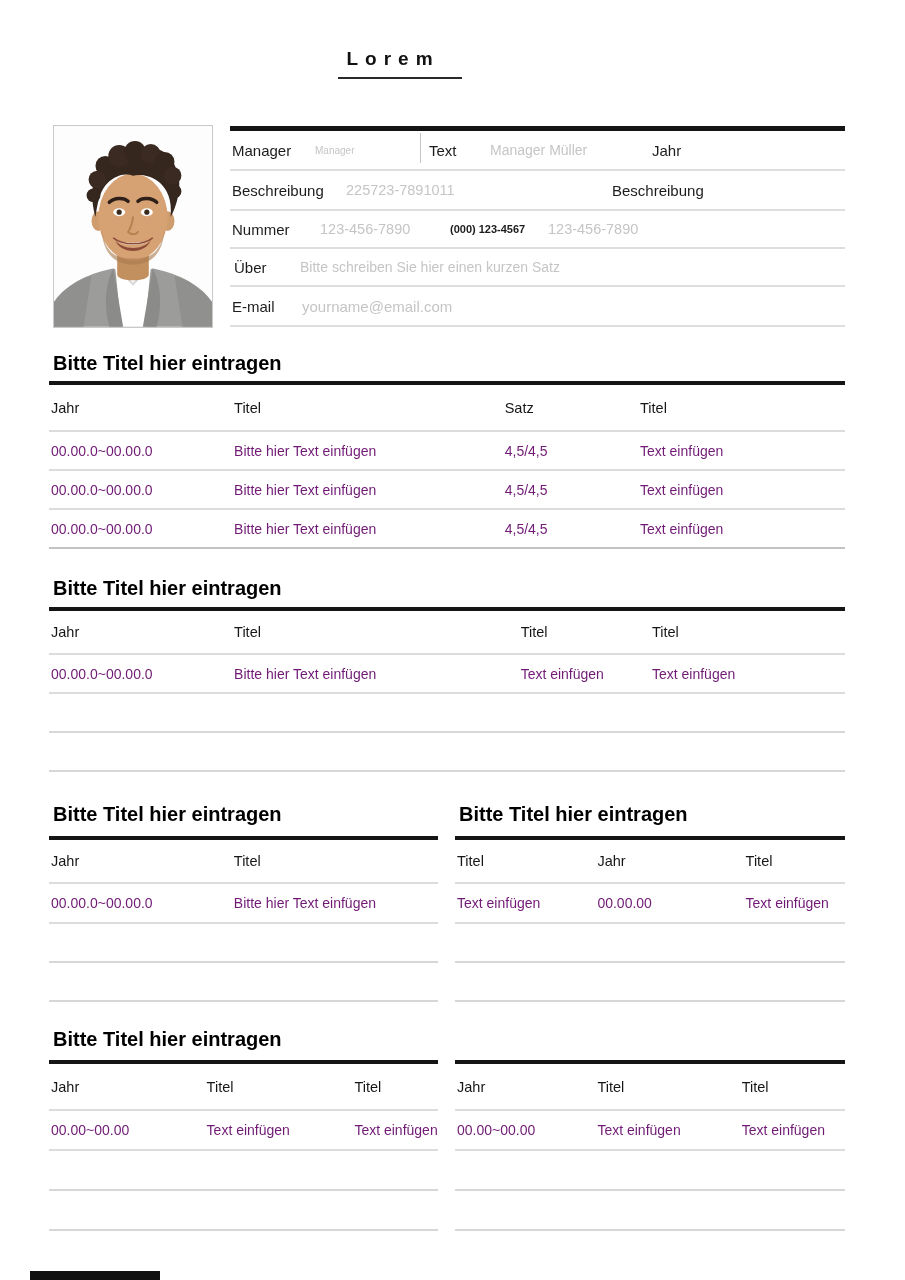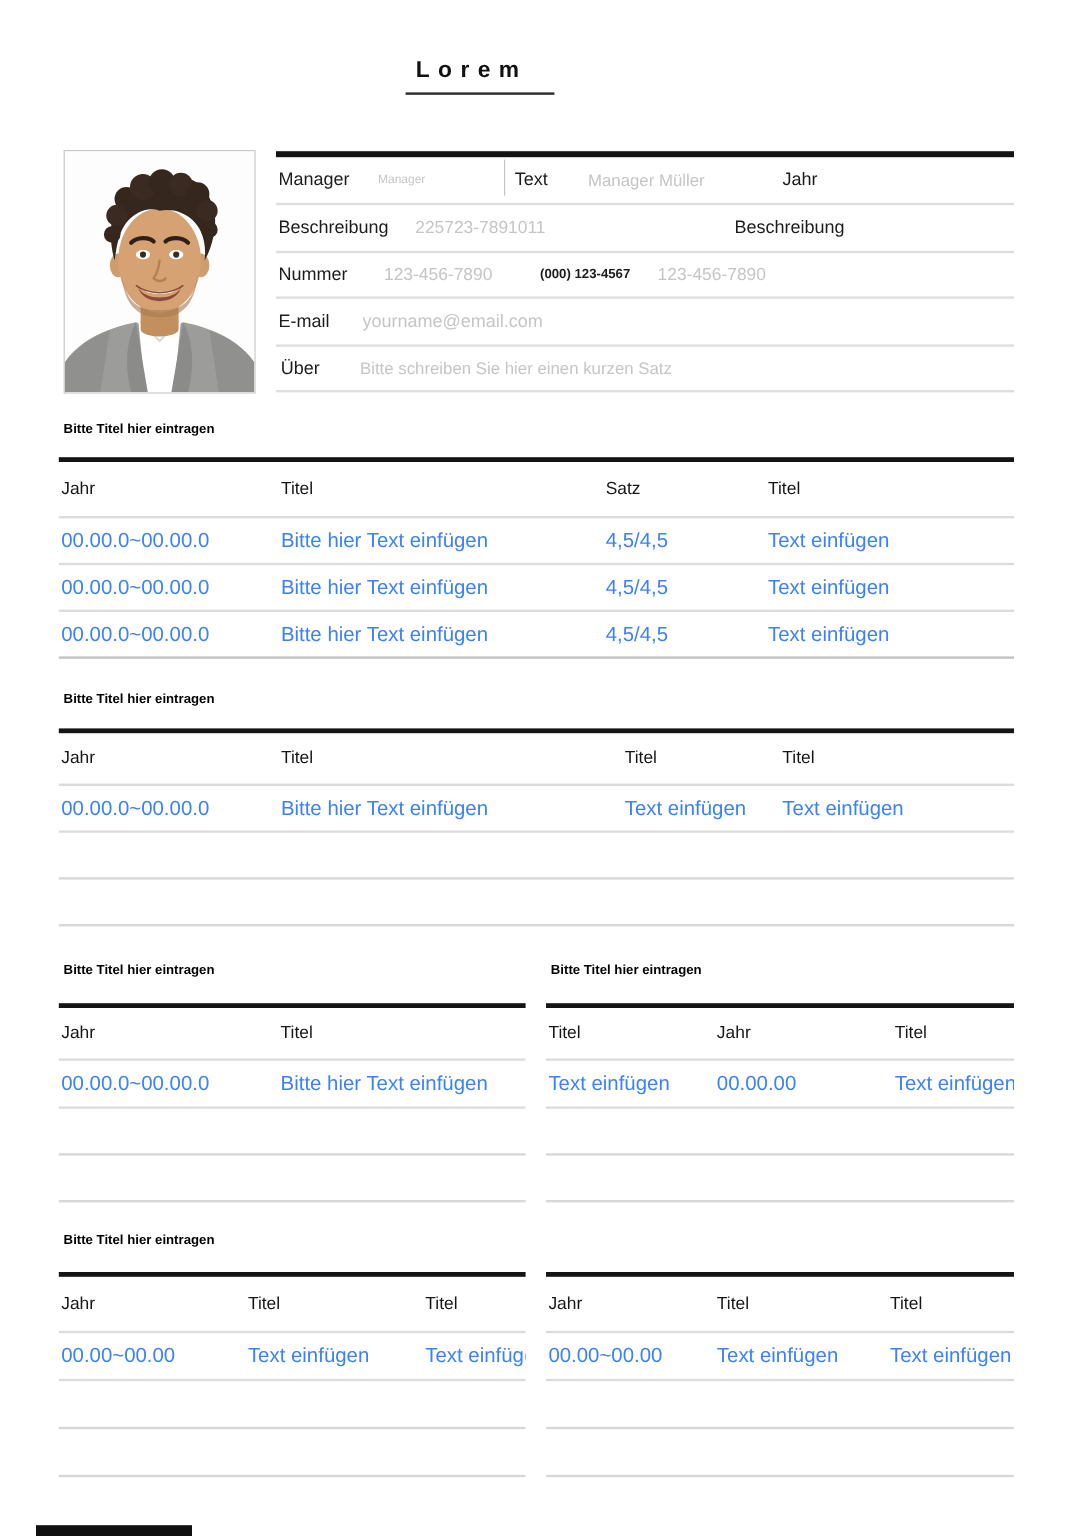--- a/index.html
+++ b/index.html
@@ -34,25 +34,25 @@
 
   .r1 .pos-l{left:2px} .r1 .pos-v{left:85px; font-size:10px} .r1 .name-l{left:199px} .r1 .name-v{left:260px; font-size:14px} .r1 .jahr-l{left:422px}
   .r2 .inf-l{left:2px} .r2 .inf-v{left:116px; font-size:14.5px} .r2 .bes-l{left:382px}
   .r3 .num-l{left:2px} .r3 .num-v1{left:90px; font-size:14.5px} .r3 .num-h{left:220px} .r3 .num-v2{left:318px; font-size:14.5px}
   .r4 .em-l{left:2px} .r4 .em-v{left:72px}
   .r5 .ue-l{left:4px} .r5 .ue-v{left:70px; font-size:14px}
   .r3 { height:38px; } .r4 { height:40px; } .r5 { height:38px; }
 
   
   .section { position:absolute; }
-  .sec-title { font-size:11px; font-weight:bold; color:#000; padding-left:4px; }
+  .sec-title { font-size:20px; font-weight:bold; color:#000; padding-left:4px; }
   .tbl { border-top:4px solid #151515; }
   .trow { display:flex; align-items:center; border-bottom:2px solid #dcdcdf; }
   .trow.head { font-size:14.5px; color:#161616; }
-  .trow.data { font-size:17px; color:#3b82f6; }
+  .trow.data { font-size:14px; color:#701a75; }
   .trow.empty { border-bottom:2px solid #d7d7da; }
   .trow.last-data { border-bottom:2px solid #c3c3c6; }
   .cell { white-space:nowrap; overflow:hidden; padding-left:2px; }
 
   
   .s1 { left:49px; top:352px; width:796px; } .s1 .sec-title{height:29px;}
   .s1 .head{height:47px;} .s1 .data{height:39px;}
   .s1 .c0{flex:0 0 23%} .s1 .c1{flex:0 0 34%} .s1 .c2{flex:0 0 17%} .s1 .c3{flex:0 0 26%}
 
   .s2 { left:49px; top:577px; width:796px; } .s2 .sec-title{height:30px;}
@@ -148,28 +148,28 @@
     <span class="lab inf-l">Beschreibung</span>
     <span class="val inf-v">225723-7891011</span>
     <span class="lab bes-l">Beschreibung</span>
   </div>
   <div class="form-row r3">
     <span class="lab num-l">Nummer</span>
     <span class="val num-v1">123-456-7890</span>
     <span class="hint num-h">(000) 123-4567</span>
     <span class="val num-v2">123-456-7890</span>
   </div>
+  <div class="form-row r5">
+    <span class="lab ue-l">Über</span>
+    <span class="val ue-v">Bitte schreiben Sie hier einen kurzen Satz</span>
+  </div>
   <div class="form-row r4">
     <span class="lab em-l">E-mail</span>
     <span class="val em-v">yourname@email.com</span>
   </div>
-  <div class="form-row r5">
-    <span class="lab ue-l">Über</span>
-    <span class="val ue-v">Bitte schreiben Sie hier einen kurzen Satz</span>
-  </div>
 </div>
 
 <div class="section s1">
   <div class="sec-title">Bitte Titel hier eintragen</div>
   <div class="tbl">
     <div class="trow head">
       <div class="cell c0">Jahr</div>
       <div class="cell c1">Titel</div>
       <div class="cell c2">Satz</div>
       <div class="cell c3">Titel</div>

